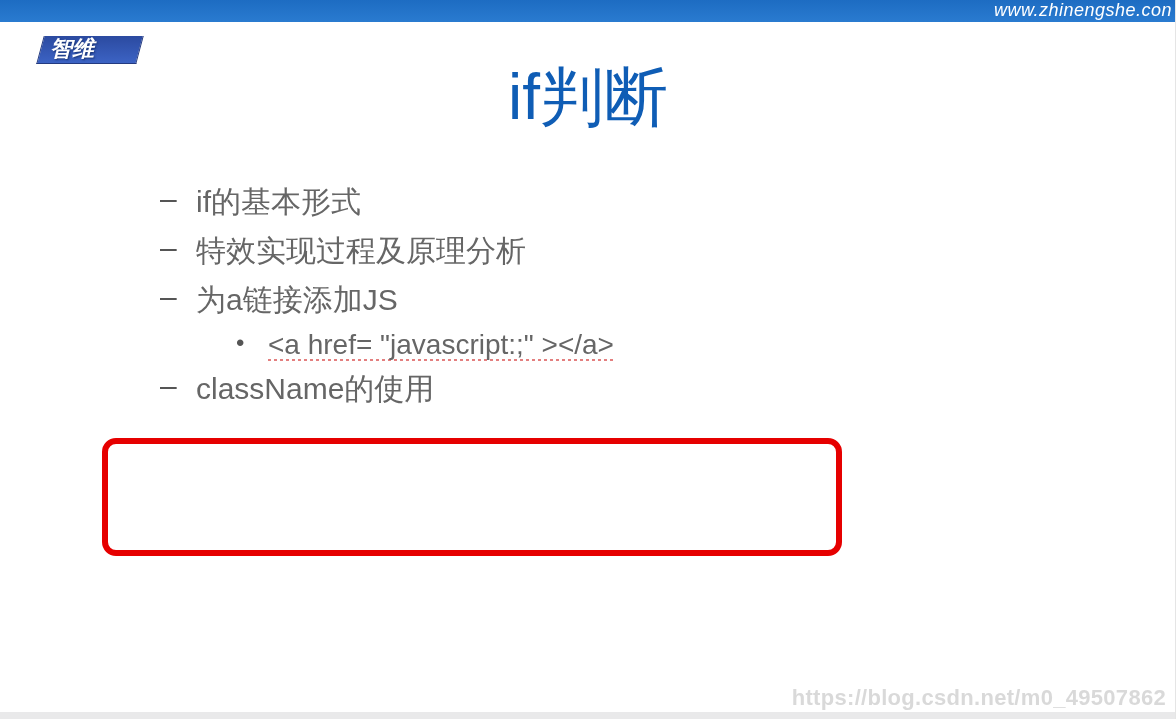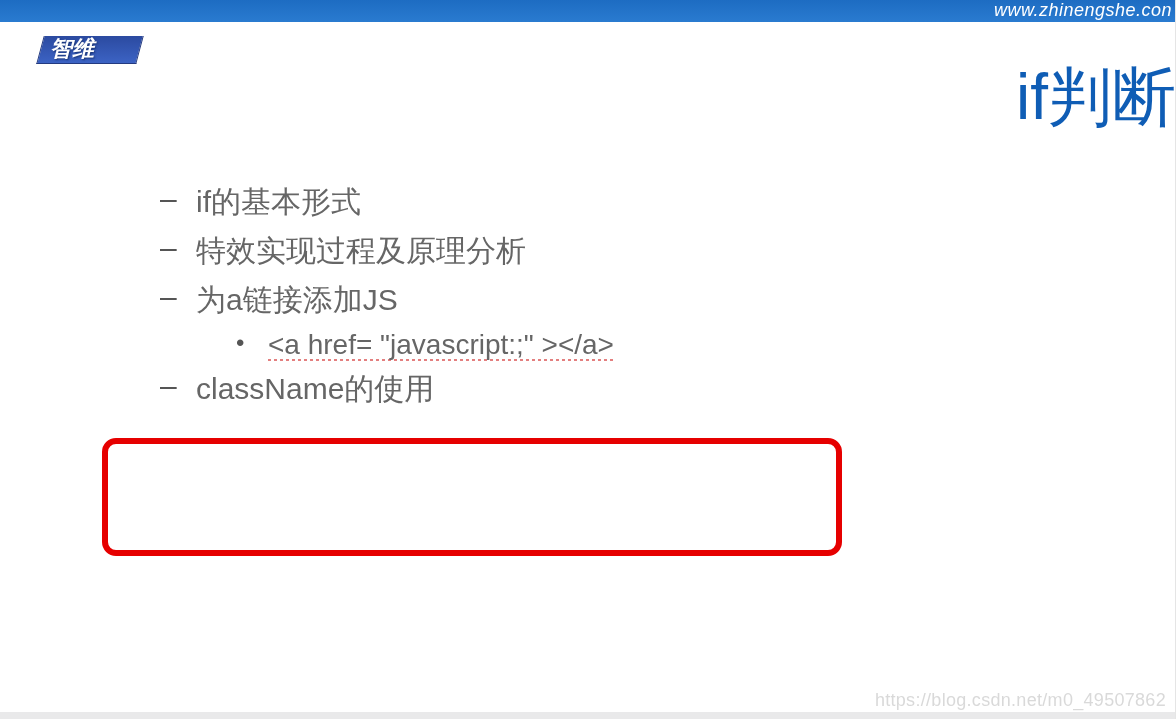--- a/index.html
+++ b/index.html
@@ -53,21 +53,21 @@
       font-size: 22px;
       font-weight: 700;
       color: #fff;
       font-style: italic;
       text-shadow: 1px 1px 2px #153070;
     }
     .title {
       position: absolute;
       top: 54px;
       left: 0; right: 0;
-      text-align: right;
+      text-align: center;
       font-size: 64px;
       font-weight: 400;
       color: #0f5db5;
     }
     .content {
       position: absolute;
       top: 182px;
       left: 100px;
       right: 60px;
     }
@@ -120,23 +120,24 @@
     .highlight-box {
       position: absolute;
       border: 6px solid #e60000;
       border-radius: 14px;
       pointer-events: none;
     }
     .watermark {
       position: absolute;
       right: 10px;
       bottom: 8px;
-      font-size: 18px;
+      font-size: 22px;
       color: rgba(170,170,170,0.45);
       letter-spacing: 0.3px;
+      font-weight: bold;
     }
     .bottom-border {
       position: absolute;
       left: 0; right: 0; bottom: 0;
       height: 7px;
       background: #e9e9ea;
     }
     .spellcheck {
       background-image: linear-gradient(90deg, rgba(200,0,0,0.5) 50%, transparent 50%);
       background-size: 6px 2px;

